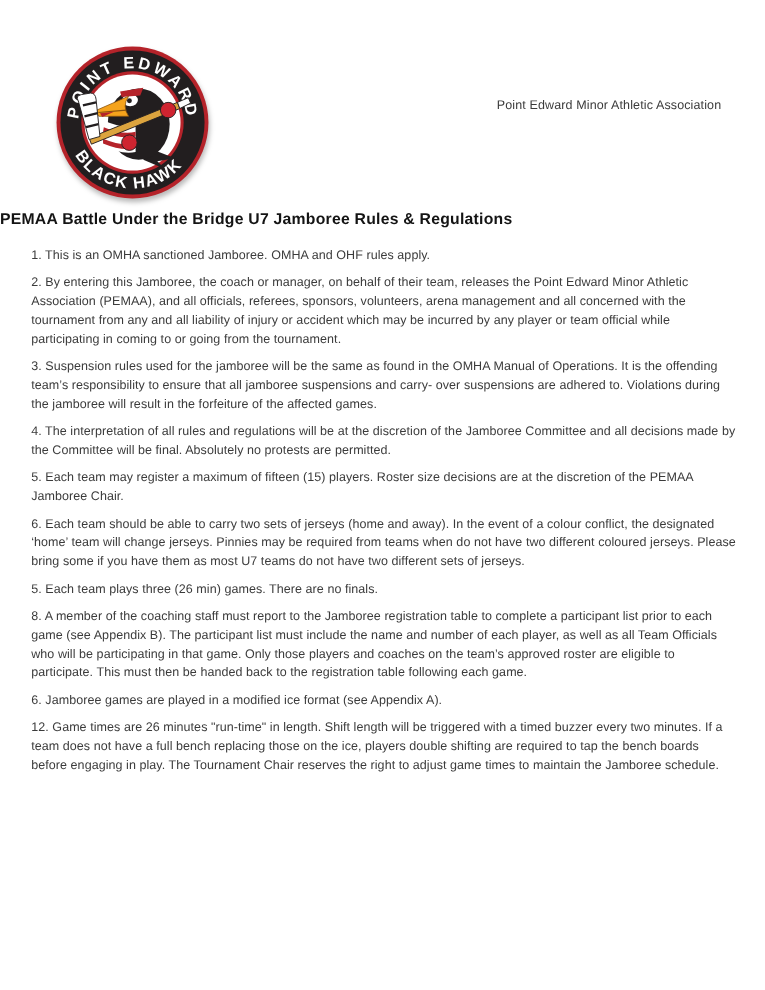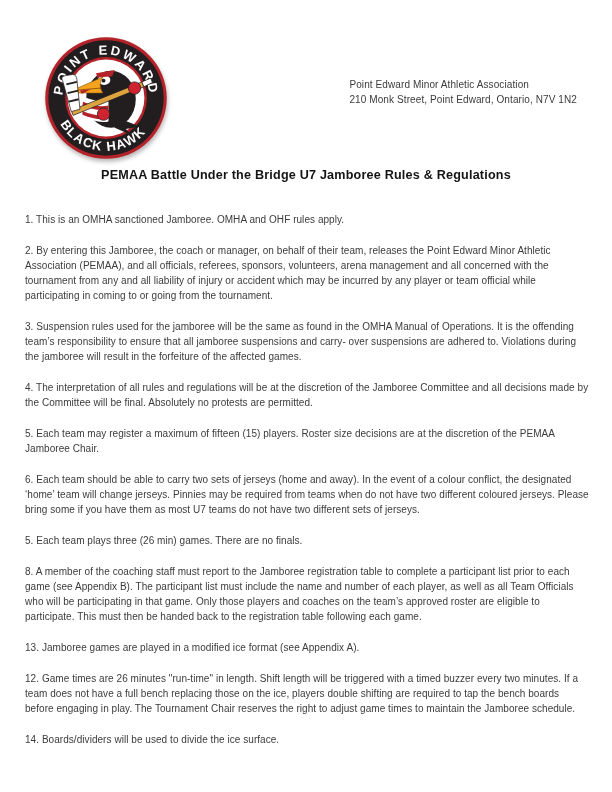--- a/index.html
+++ b/index.html
@@ -38,38 +38,37 @@
     line-height: 15px;
     color: #3b3b3b;
     letter-spacing: 0.1px;
   }
   .title {
     position: absolute;
     top: 168px;
     left: 0;
     width: 612px;
     margin: 0;
-    text-align: center;
     font-size: 12.6px;
     font-weight: 700;
     color: #141414;
     letter-spacing: 0.2px;
   }
   .rules {
     position: absolute;
     top: 196px;
     left: 25px;
     width: 564px;
     font-size: 10px;
     line-height: 15px;
     color: #3b3b3b;
     letter-spacing: 0.05px;
   }
   .rules p {
-    margin: 16px 0 7px 0;
+    margin: 1px 0 7px 0;
   }
   .arc-text {
     font-family: "Liberation Sans", sans-serif;
     font-weight: 700;
     fill: #ffffff;
   }
 </style>
 </head>
 <body>
 
@@ -120,32 +119,30 @@
         <path d="M 36 78 L 53 74 M 38 92 L 55 88 M 40 106 L 56 102" stroke="#221e1f" stroke-width="3" fill="none"></path>
       </g>
 
       <circle cx="96" cy="126" r="10" fill="#cf2430" stroke="#221e1f" stroke-width="1.2"></circle>
       <circle cx="146" cy="84" r="10" fill="#cf2430" stroke="#221e1f" stroke-width="1.2"></circle>
     </svg>
   </div>
 
   <div class="address">
     <div>Point Edward Minor Athletic Association</div>
-    <div>210 Monk Street, Point Edward, Ontario, N7V 1N2</div>
   </div>
 
   <h1 class="title">PEMAA Battle Under the Bridge U7 Jamboree Rules &amp; Regulations</h1>
 
   <div class="rules">
     <p>1. This is an OMHA sanctioned Jamboree. OMHA and OHF rules apply.</p>
     <p>2. By entering this Jamboree, the coach or manager, on behalf of their team, releases the Point Edward Minor Athletic Association (PEMAA), and all officials, referees, sponsors, volunteers, arena management and all concerned with the tournament from any and all liability of injury or accident which may be incurred by any player or team official while participating in coming to or going from the tournament.</p>
     <p>3. Suspension rules used for the jamboree will be the same as found in the OMHA Manual of Operations. It is the offending team’s responsibility to ensure that all jamboree suspensions and carry- over suspensions are adhered to. Violations during the jamboree will result in the forfeiture of the affected games.</p>
     <p>4. The interpretation of all rules and regulations will be at the discretion of the Jamboree Committee and all decisions made by the Committee will be final. Absolutely no protests are permitted.</p>
     <p>5. Each team may register a maximum of fifteen (15) players. Roster size decisions are at the discretion of the PEMAA Jamboree Chair.</p>
     <p>6. Each team should be able to carry two sets of jerseys (home and away). In the event of a colour conflict, the designated ‘home’ team will change jerseys. Pinnies may be required from teams when do not have two different coloured jerseys. Please bring some if you have them as most U7 teams do not have two different sets of jerseys.</p>
     <p>5. Each team plays three (26 min) games. There are no finals.</p>
     <p>8. A member of the coaching staff must report to the Jamboree registration table to complete a participant list prior to each game (see Appendix B). The participant list must include the name and number of each player, as well as all Team Officials who will be participating in that game. Only those players and coaches on the team’s approved roster are eligible to participate. This must then be handed back to the registration table following each game.</p>
-    <p>13. Jamboree games are played in a modified ice format (see Appendix A).</p>
+    <p>6. Jamboree games are played in a modified ice format (see Appendix A).</p>
     <p>12. Game times are 26 minutes "run-time" in length. Shift length will be triggered with a timed buzzer every two minutes. If a team does not have a full bench replacing those on the ice, players double shifting are required to tap the bench boards before engaging in play. The Tournament Chair reserves the right to adjust game times to maintain the Jamboree schedule.</p>
-    <p>14. Boards/dividers will be used to divide the ice surface.</p>
   </div>
 
 </div>
 
 </body></html>

